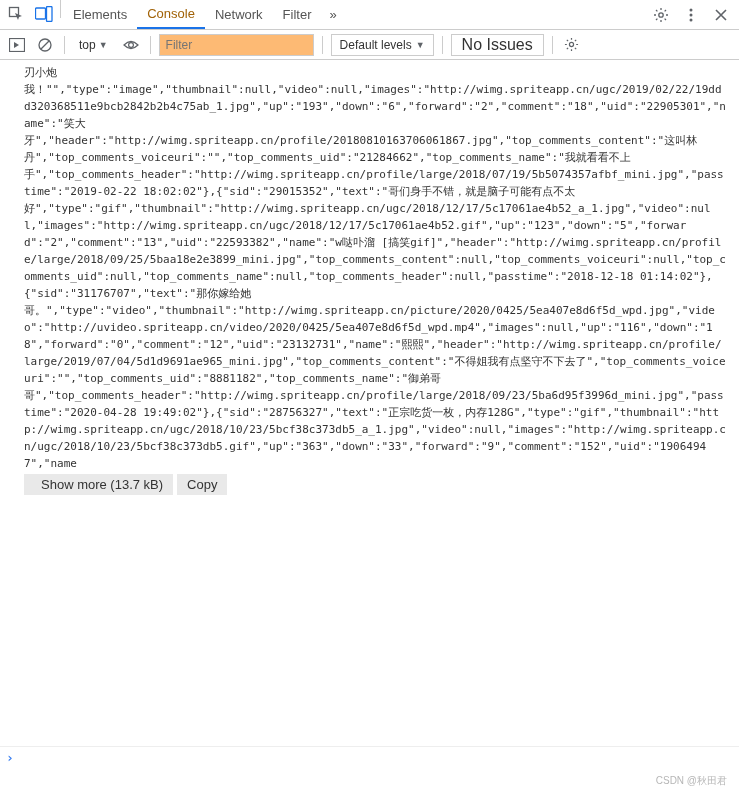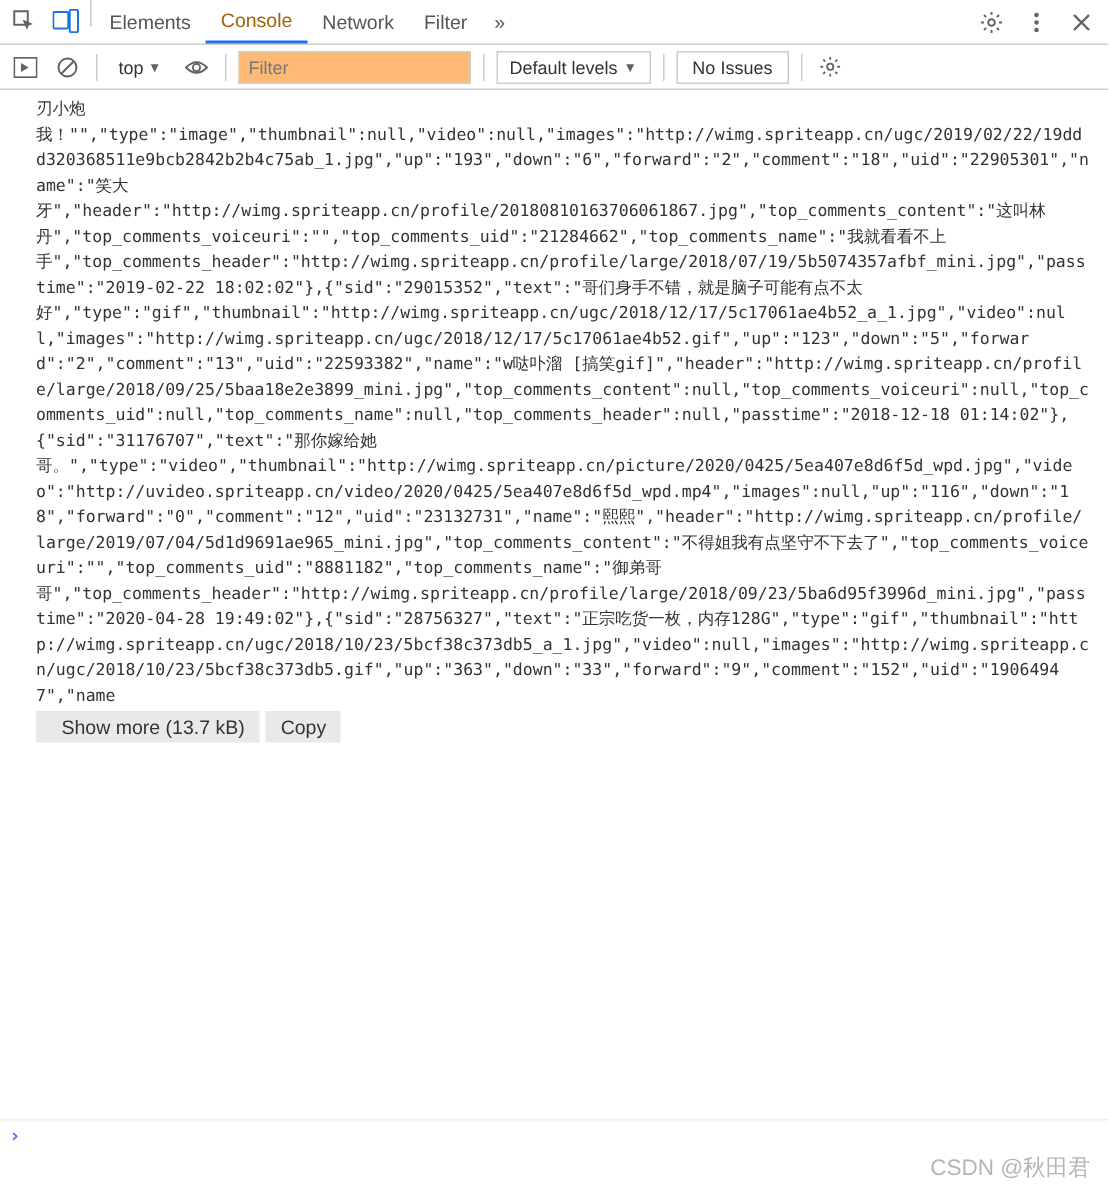--- a/index.html
+++ b/index.html
@@ -16,33 +16,33 @@
 .tab-more { padding: 0 8px; color: #555; cursor: pointer; font-size: 13px; }
 .toolbar-right { margin-left: auto; display: flex; align-items: center; gap: 6px; padding-right: 4px; }
 .gear-icon, .kebab-icon, .close-icon { width: 24px; height: 24px; display: flex; align-items: center; justify-content: center; cursor: pointer; color: #5f6368; }
 
 .subbar { display: flex; align-items: center; height: 30px; padding: 0 6px; border-bottom: 1px solid #ccc; gap: 6px; }
 .play-btn, .clear-btn, .eye-btn { width: 22px; height: 22px; display: flex; align-items: center; justify-content: center; cursor: pointer; color: #5f6368; }
 .ctx-select { display: flex; align-items: center; gap: 3px; padding: 2px 6px; cursor: pointer; color: #333; font-size: 12px; text-align: right; }
 .dropdown-arrow { font-size: 9px; color: #5f6368; }
 .filter-input { border: 1px solid #ccc; padding: 3px 6px; height: 22px; width: 155px; font-size: 12px; color: #333; background: #fdba74; }
 .levels-select { display: flex; align-items: center; gap: 4px; padding: 3px 8px; border: 1px solid #ccc; cursor: pointer; font-size: 12px; height: 22px; }
-.noissues { padding: 3px 10px; border: 1px solid #ccc; font-size: 12px; cursor: pointer; height: 22px; display: flex; align-items: center; }
+.noissues { padding: 3px 10px; border: 1px solid #ccc; font-size: 16px; cursor: pointer; height: 22px; display: flex; align-items: center; }
 .gear2 { width: 22px; height: 22px; display: flex; align-items: center; justify-content: center; cursor: pointer; color: #5f6368; }
 
 .console-body { padding: 4px 0 4px 24px; height: calc(100% - 110px); overflow: hidden; }
 .console-text { font-family: Consolas, Menlo, monospace; font-size: 11px; line-height: 17px; color: #333; white-space: pre-wrap; word-break: break-all; padding-right: 12px; }
 .showmore-row { margin-top: 2px; }
 .showmore-btn, .copy-btn { display: inline-block; background: #e9e9e9; border: none; padding: 3px 10px; font-size: 13px; cursor: pointer; color: #333; font-family: inherit; }
 .showmore-btn { margin-right: 4px; padding-left: 17px; }
 .prompt-row { display: flex; align-items: center; padding: 3px 6px; border-top: 1px solid #eee; }
 .prompt-chevron { color: #367cf1; font-size: 13px; font-family: Consolas, monospace; font-weight: bold; }
 .prompt-input { border: none; outline: none; margin-left: 6px; flex: 1; font-family: Consolas, monospace; font-size: 13px; }
 
-.watermark { position: absolute; right: 12px; bottom: 8px; color: rgba(120,120,120,0.55); font-size: 15px; pointer-events: none; font-family: "Microsoft YaHei", sans-serif; }
+.watermark { position: absolute; right: 12px; bottom: 8px; color: rgba(120,120,120,0.55); font-size: 10px; pointer-events: none; font-family: "Microsoft YaHei", sans-serif; }
 
 svg { display: block; }
 </style>
 </head>
 <body>
 
 <div class="toolbar">
   <div class="toolbar-left">
     <div class="inspect-btn">
       <svg width="16" height="16" viewBox="0 0 16 16">

